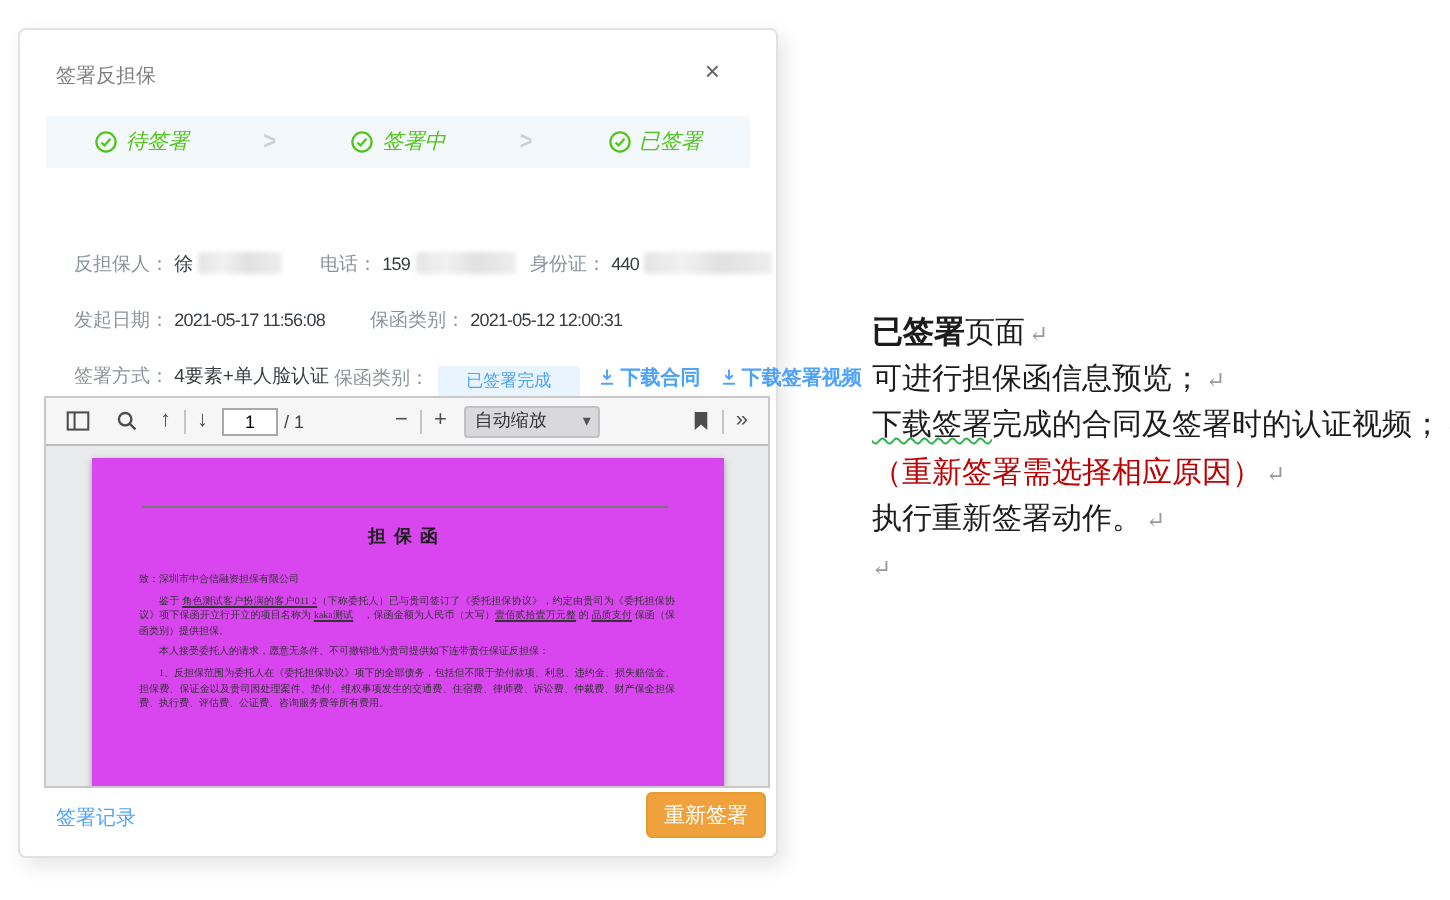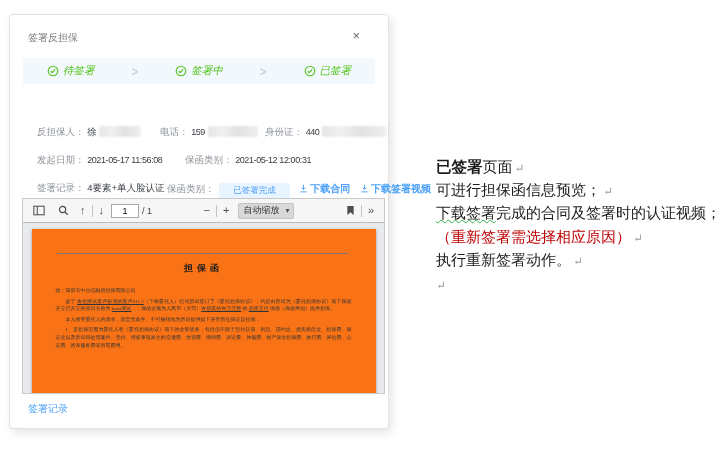--- a/index.html
+++ b/index.html
@@ -47,24 +47,24 @@
                  display: flex; align-items: center; padding: 0 7px; color: #4d4d4d; font-size: 10px; }
   .tb-btn { display: inline-flex; align-items: center; justify-content: center; cursor: pointer;
             margin: 0 3px; color: #4d4d4d; }
   .tb-glyph { font-size: 11px; line-height: 1; }
   .tb-sep { width: 1px; height: 12px; background: #c4c4c4; margin: 0 3px; }
   .page-input { width: 28px; height: 14px; border: 1px solid #a9a9a9; background: #fff;
                 font-size: 9px; text-align: center; margin-left: 4px; }
   .page-total { margin-left: 3px; font-size: 9px; color: #444; }
   .tb-spacer { flex: 1; }
   .zoom-select { display: inline-flex; align-items: center; justify-content: space-between;
-                 width: 56px; height: 16px; background: #d9d9db; border: 1px solid #c2c2c4;
+                 width: 68px; height: 16px; background: #d9d9db; border: 1px solid #c2c2c4;
                  border-radius: 2px; font-size: 9px; color: #333; padding: 0 4px; margin-left: 6px; cursor: pointer; }
   .pdf-body { flex: 1; overflow: hidden; display: flex; justify-content: center; padding-top: 6px; }
-  .pdf-page { width: 344px; height: 200px; background: #f97316; box-shadow: 0 1px 3px rgba(0,0,0,.35);
+  .pdf-page { width: 316px; height: 200px; background: #d946ef; box-shadow: 0 1px 3px rgba(0,0,0,.35);
               font-family: "Liberation Serif", "DejaVu Serif", serif; color: #333; }
   .doc-rule { margin: 24px 28px 0 25px; border-top: 1px solid #777; }
   .doc-title { text-align: center; font-size: 9px; font-weight: bold; letter-spacing: 4px;
                margin-top: 8px; color: #1d1d1d; }
   .doc-body { margin: 12px 24px 0 24px; font-size: 5px; line-height: 7.6px; text-align: justify; }
   .doc-to { margin-bottom: 3px; }
   .doc-p { text-indent: 2em; margin-top: 3px; }
   .u { text-decoration: underline; }
 
   
@@ -143,21 +143,21 @@
           <span class="lbl">发起日期：</span>
           <span class="val num">2021-05-17 11:56:08</span>
         </span>
         <span class="fgroup" style="left:148px">
           <span class="lbl">保函类别：</span>
           <span class="val num">2021-05-12 12:00:31</span>
         </span>
       </div>
       <div class="info-row">
         <span class="fgroup" style="left:0">
-          <span class="lbl">签署记录：</span>
+          <span class="lbl">签署方式：</span>
           <span class="val">4要素+单人脸认证</span>
         </span>
         <span class="fgroup" style="left:130px">
           <span class="lbl">保函类别：</span>
           <span class="badge">已签署完成</span>
           <a class="dl-link"><svg width="9" height="9" viewBox="0 0 12 12">
                 <path d="M6 1v6M3.5 4.8L6 7.3 8.5 4.8" stroke="#4ea3f8" fill="none" stroke-width="1.3"></path>
                 <path d="M2 10.5h8" stroke="#4ea3f8" stroke-width="1.3"></path>
               </svg><span>下载合同</span></a>
           <a class="dl-link"><svg width="9" height="9" viewBox="0 0 12 12">
@@ -212,20 +212,21 @@
             <div class="doc-to">致：深圳市中合信融资担保有限公司</div>
             <div class="doc-p"><span>鉴于 </span><span class="u">角色测试客户扮演的客户011 2</span><span>（下称委托人）已与贵司签订了《委托担保协议》，约定由贵司为《委托担保协议》项下保函开立行开立的项目名称为 </span><span class="u">kaka测试</span><span>　，保函金额为人民币（大写）</span><span class="u">壹佰贰拾壹万元整</span><span> 的 </span><span class="u">品质支付</span><span> 保函（保函类别）提供担保。</span></div>
             <div class="doc-p">本人接受委托人的请求，愿意无条件、不可撤销地为贵司提供如下连带责任保证反担保：</div>
             <div class="doc-p">1、反担保范围为委托人在《委托担保协议》项下的全部债务，包括但不限于垫付款项、利息、违约金、损失赔偿金、担保费、保证金以及贵司因处理案件、垫付、维权事项发生的交通费、住宿费、律师费、诉讼费、仲裁费、财产保全担保费、执行费、评估费、公证费、咨询服务费等所有费用。</div>
           </div>
         </div>
       </div>
     </div>
 
     <a class="records-link">签署记录</a>
+    <button class="resign-btn">重新签署</button>
   </div>
 
   <div class="annotation">
     <div class="anno-line">
       <span class="anno-bold">已签署</span><span>页面</span><span class="ret">↵</span>
     </div>
     <div class="anno-line">
       <span>可进行担保函信息预览；</span><span class="ret">↵</span>
     </div>
     <div class="anno-line">

